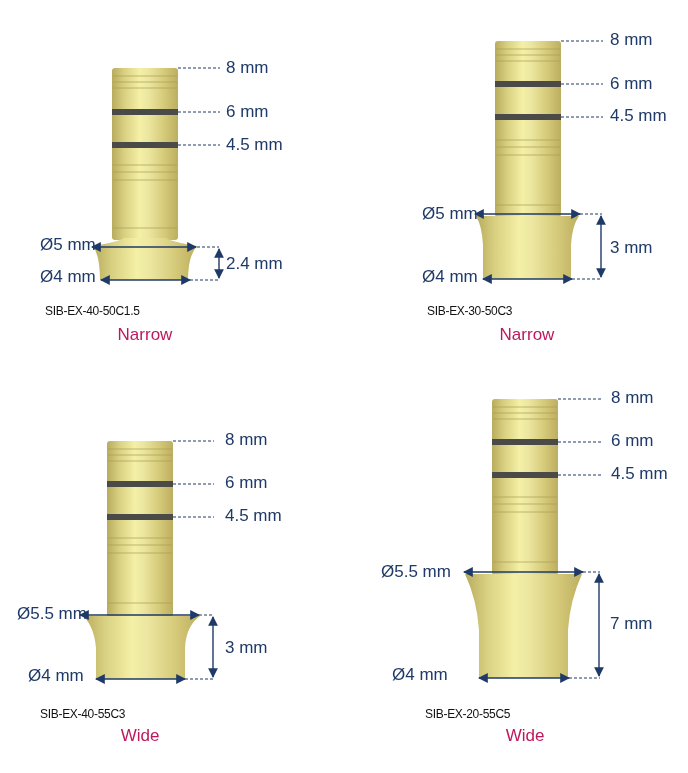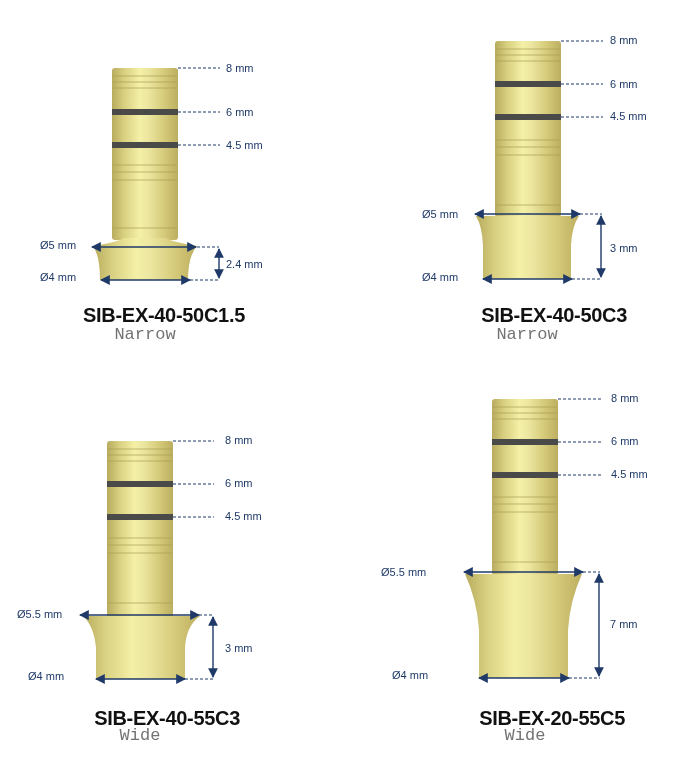--- a/index.html
+++ b/index.html
@@ -1,21 +1,21 @@
 <!DOCTYPE html>
 <html><head>
 <meta charset="utf-8">
 <style>
   html, body { margin:0; padding:0; background:#ffffff; }
   body { width:688px; height:773px; position:relative; overflow:hidden;
          font-family:"Liberation Sans", sans-serif; }
   .panel { position:absolute; }
-  .dim-text { position:absolute; font-size:11px; color:#1f3a68; white-space:nowrap; line-height:14px; }
-  .code { position:absolute; font-size:20px; color:#111; white-space:nowrap; text-align:right; letter-spacing:-0.3px;font-weight:bold; }
-  .variant { position:absolute; font-size:17px; color:#737373; white-space:nowrap; text-align:center;font-family:Liberation Mono, monospace; }
+  .dim-text { position:absolute; font-size:17px; color:#1f3a68; white-space:nowrap; line-height:14px; }
+  .code { position:absolute; font-size:12px; color:#111; white-space:nowrap; text-align:left; letter-spacing:-0.3px; }
+  .variant { position:absolute; font-size:17px; color:#be185d; white-space:nowrap; text-align:center; }
   svg { position:absolute; left:0; top:0; overflow:visible; }
 </style>
 </head>
 <body>
 
 <svg width="688" height="773">
   <defs>
     <linearGradient id="gold" x1="0" x2="1" y1="0" y2="0">
       <stop offset="0" stop-color="#b8ab5e"></stop>
       <stop offset="0.18" stop-color="#d8cf80"></stop>
@@ -145,21 +145,21 @@
   <div class="variant" style="left:45px;top:325px;width:200px">Narrow</div>
 </div>
 
 <div class="panel">
   <span class="dim-text" style="left:610px;top:33px">8 mm</span>
   <span class="dim-text" style="left:610px;top:77px">6 mm</span>
   <span class="dim-text" style="left:610px;top:109px">4.5 mm</span>
   <span class="dim-text" style="left:422px;top:207px">Ø5 mm</span>
   <span class="dim-text" style="left:422px;top:270px">Ø4 mm</span>
   <span class="dim-text" style="left:610px;top:241px">3 mm</span>
-  <div class="code" style="left:427px;top:304px;width:200px">SIB-EX-40-50C3</div>
+  <div class="code" style="left:427px;top:304px;width:200px">SIB-EX-30-50C3</div>
   <div class="variant" style="left:427px;top:325px;width:200px">Narrow</div>
 </div>
 
 <div class="panel">
   <span class="dim-text" style="left:225px;top:433px">8 mm</span>
   <span class="dim-text" style="left:225px;top:476px">6 mm</span>
   <span class="dim-text" style="left:225px;top:509px">4.5 mm</span>
   <span class="dim-text" style="left:17px;top:607px">Ø5.5 mm</span>
   <span class="dim-text" style="left:28px;top:669px">Ø4 mm</span>
   <span class="dim-text" style="left:225px;top:641px">3 mm</span>

